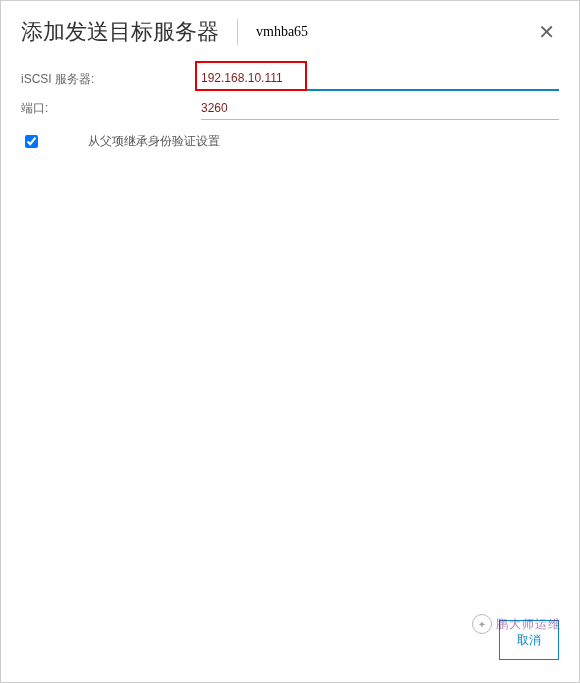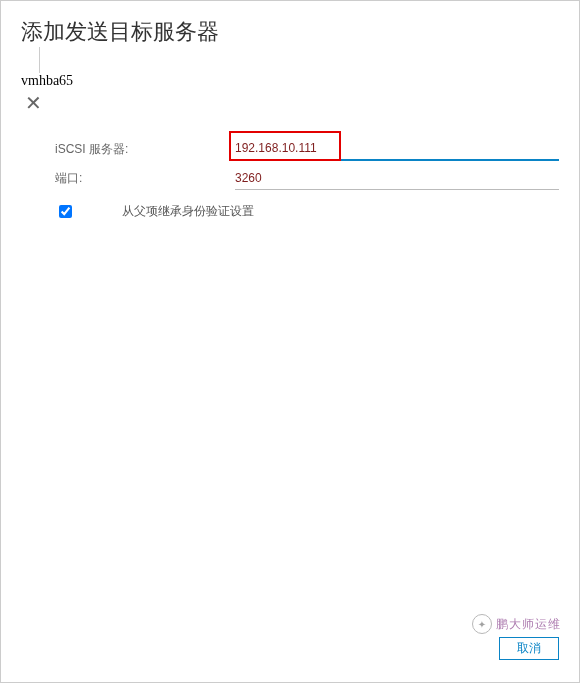--- a/index.html
+++ b/index.html
@@ -1,33 +1,33 @@
 <!DOCTYPE html>
 <html><head>
 <meta charset="utf-8">
 <style>
   html,body{margin:0;padding:0;font-family:Arial,"Microsoft YaHei",sans-serif;background:#fff;color:#333;}
   .dialog{width:580px;height:683px;box-sizing:border-box;border:1px solid #ccc;position:relative;display:flex;flex-direction:column;}
-  .header{display:flex;align-items:flex-start;padding:16px 20px 20px 20px;flex-direction:column;}
+  .header{display:flex;align-items:center;padding:16px 20px 20px 20px;}
   .title{font-size:22px;font-weight:400;color:#333;white-space:nowrap;}
   .divider{width:1px;height:26px;background:#ccc;margin:0 18px;}
   .subtitle{font-size:14px;color:#000000;flex:1;font-family:Liberation Serif, serif;}
   .close-btn{font-size:20px;color:#666;cursor:pointer;padding:4px;line-height:1;}
-  .body{flex:1;padding:0 20px;margin-left:34px;}
+  .body{flex:1;padding:0 20px;}
   .row{display:flex;align-items:center;margin-bottom:6px;}
   .lbl{width:180px;font-size:12px;color:#666;}
   .field-wrap{flex:1;position:relative;}
   .hlbox{position:absolute;border:2px solid #e30000;pointer-events:none;}
   .hl1{left:-6px;top:-6px;width:108px;height:26px;}
   input.text{width:100%;border:none;border-bottom:2px solid #0a84c6;font-size:12px;padding:4px 0;outline:none;background:transparent;color:#7f1d1d;}
   input.text.inactive{border-bottom:1px solid #bbb;}
   .chk-row{display:flex;align-items:center;font-size:12px;color:#555;margin-top:12px;gap:44px;}
   .chk-row input{margin-right:6px;}
   .footer{display:flex;justify-content:flex-end;align-items:center;padding:12px 20px 22px 20px;gap:12px;}
-  .btn{min-width:60px;height:23px;font-size:12px;border:1px solid #0a84c6;background:#fff;color:#0a84c6;cursor:pointer;}
+  .btn{min-width:60px;height:40px;font-size:12px;border:1px solid #0a84c6;background:#fff;color:#0a84c6;cursor:pointer;}
   .btn.primary{background:#0a6aa8;border-color:#0a6aa8;color:#fff;}
   .primary-wrap{position:relative;display:inline-block;}
   .hl2{left:-6px;top:-6px;right:-6px;bottom:-6px;border:2px solid #e30000;position:absolute;pointer-events:none;}
   .watermark{position:absolute;right:18px;bottom:48px;display:flex;align-items:center;opacity:0.6;}
   .wm-icon{width:18px;height:18px;border-radius:50%;border:1px solid #888;display:flex;align-items:center;justify-content:center;font-size:10px;color:#666;margin-right:4px;}
   .wm-text{font-size:12px;color:#701a75;letter-spacing:1px;}
 </style>
 </head>
 <body>
 

